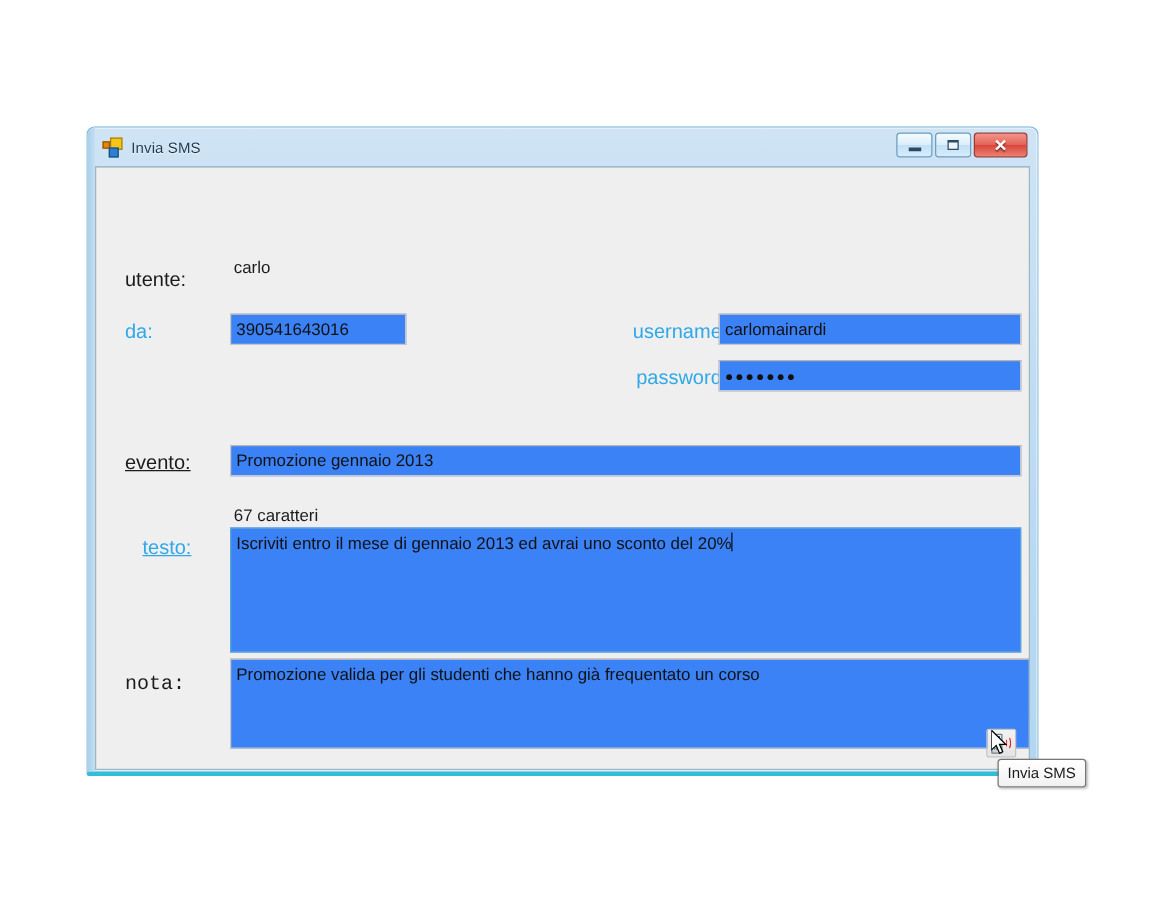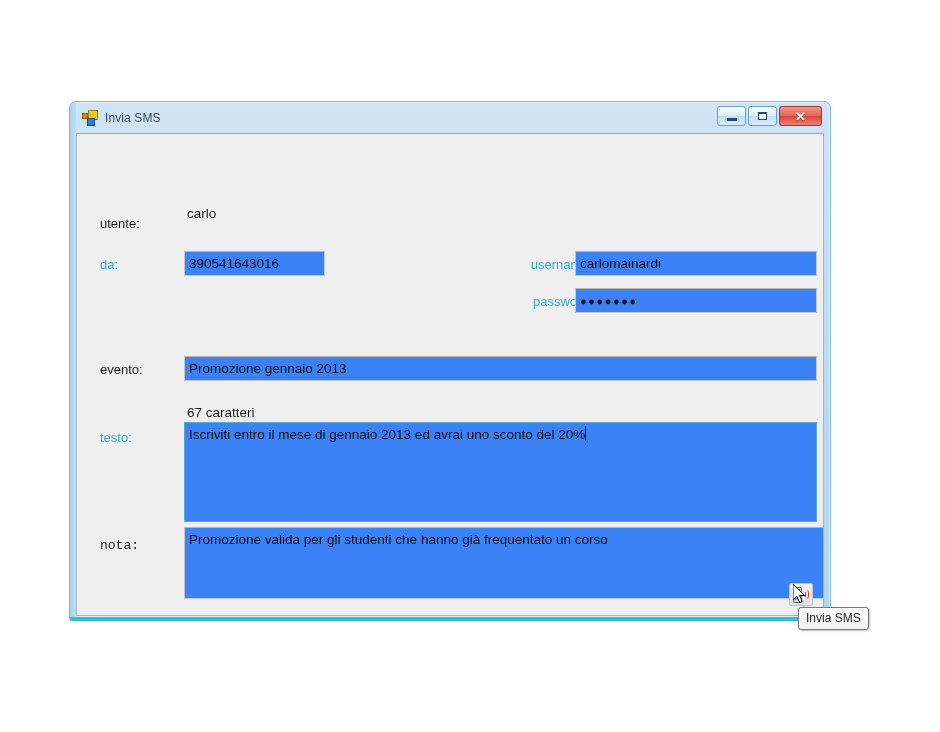--- a/index.html
+++ b/index.html
@@ -76,21 +76,21 @@
     height: 483px;
     background: #efeff0;
     border: 1px solid #9fb6c4;
     border-top-color: #8fa8b8;
     overflow: hidden;
   }
 
   
   .form-label {
     position: absolute;
-    font-size: 13px;
+    font-size: 16px;
     color: #1b1b1b;
     white-space: nowrap;
   }
   .form-label.required { color: #2fa8e8; }
   .form-label.right { text-align: right; }
 
   .static-value {
     position: absolute;
     font-size: 13.5px;
     color: #1b1b1b;
@@ -218,26 +218,26 @@
     <div class="textbox" style="left:107px; top:117px; width:141px; height:25px;">390541643016</div>
 
     <div class="form-label required right" style="left:280px; width:280px; top:123px;">username skebby:</div>
     <div class="textbox" style="left:498px; top:117px; width:242px; height:25px;">carlomainardi</div>
 
     <div class="form-label required right" style="left:280px; width:280px; top:160px;">password skebby:</div>
     <div class="textbox" style="left:498px; top:154px; width:242px; height:25px;">
       <span class="pw-dots">●●●●●●●</span>
     </div>
 
-    <div class="form-label" style="left:23px; top:228px;">evento:</div>
+    <div class="form-label" style="left:23px; top:228px;text-decoration:underline;">evento:</div>
     <div class="textbox" style="left:107px; top:222px; width:633px; height:25px;">Promozione gennaio 2013</div>
 
     <div class="static-value" style="left:110px; top:271px;text-align:center;">67 caratteri</div>
 
-    <div class="form-label required" style="left:23px; top:296px;">testo:</div>
+    <div class="form-label required" style="left:37px; top:296px;text-decoration:underline;">testo:</div>
     <div class="textbox textarea focused" style="left:107px; top:288px; width:633px; height:100px;"><span>Iscriviti entro il mese di gennaio 2013 ed avrai uno sconto del 20%</span><span class="caret"></span></div>
 
     <div class="form-label" style="left:23px; top:404px;font-family:Liberation Mono, monospace;">nota:</div>
     <div class="textbox textarea" style="left:107px; top:393px; width:658px; height:72px;">Promozione valida per gli studenti che hanno già frequentato un corso</div>
 
     <div id="send-button">
       <div id="sms-icon">
         <span class="phone-body"></span>
         <span class="phone-screen"></span>
         <span class="phone-keys"></span>

